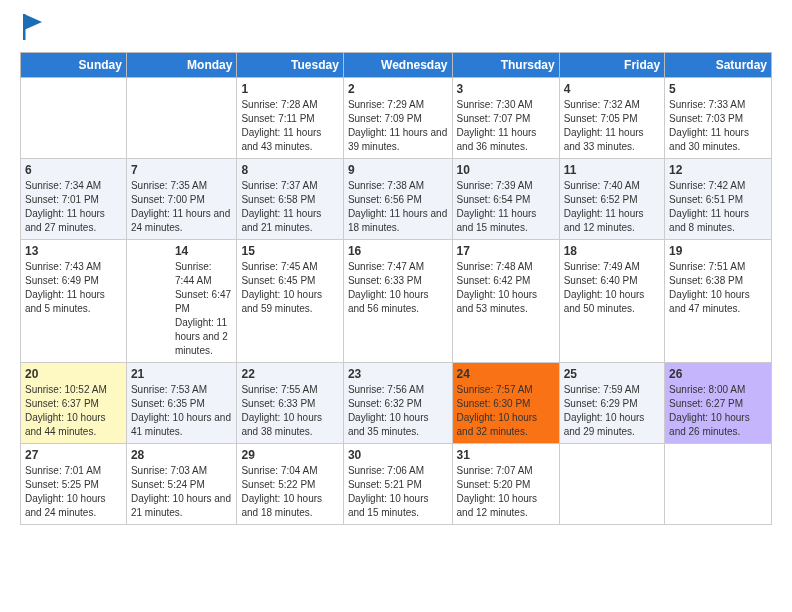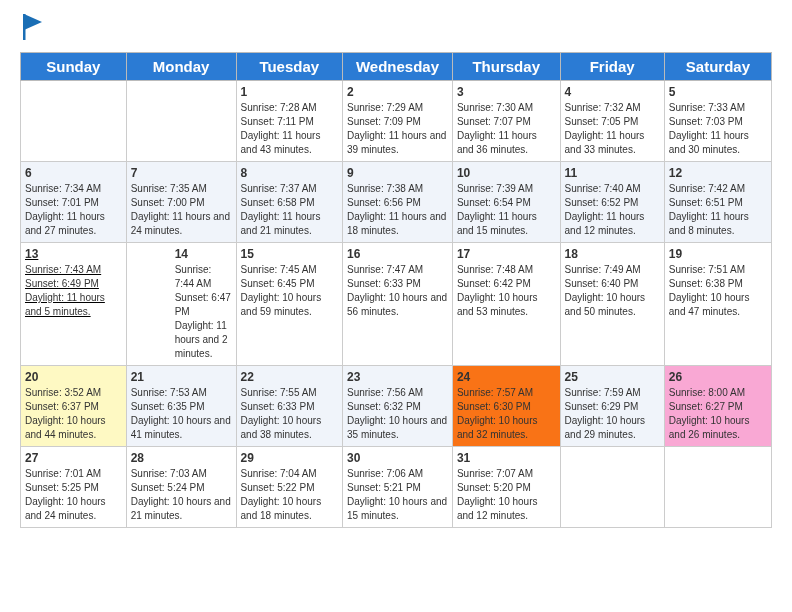--- a/index.html
+++ b/index.html
@@ -49,24 +49,24 @@
       margin-top: 2px;
     }
     .calendar {
       width: 100%;
       border-collapse: collapse;
       font-size: 10.5px;
     }
     .calendar th {
       background: #2b7bd4;
       color: #fff;
-      font-size: 15px;
+      font-size: 12px;
       font-weight: bold;
       padding: 5px 4px;
-      text-align: center;
+      text-align: right;
       border: 1px solid #bbb;
     }
     .calendar td {
       border: 1px solid #ccc;
       vertical-align: top;
       padding: 4px 4px;
       width: 113px;
       min-height: 80px;
       background: #fff;
     }
@@ -232,21 +232,21 @@
           <td style="background: rgb(240, 244, 250);">
             <span class="day-num">12</span>
             <div class="day-info">
               <div>Sunrise: 7:42 AM</div>
               <div>Sunset: 6:51 PM</div>
               <div>Daylight: 11 hours and 8 minutes.</div>
             </div>
           </td>
         </tr>
         <tr class="row-odd">
-          <td style="background: rgb(255, 255, 255); text-decoration: underline;">
+          <td style="background: rgb(255, 255, 255);">
             <span class="day-num">13</span>
             <div class="day-info">
               <div>Sunrise: 7:43 AM</div>
               <div>Sunset: 6:49 PM</div>
               <div>Daylight: 11 hours and 5 minutes.</div>
             </div>
           </td>
           <td style="background: rgb(255, 255, 255); padding-left: 48px;">
             <span class="day-num">14</span>
             <div class="day-info">
@@ -293,21 +293,21 @@
               <div>Sunrise: 7:51 AM</div>
               <div>Sunset: 6:38 PM</div>
               <div>Daylight: 10 hours and 47 minutes.</div>
             </div>
           </td>
         </tr>
         <tr class="row-even">
           <td style="background: #fef9c3;">
             <span class="day-num">20</span>
             <div class="day-info">
-              <div>Sunrise: 3:52 AM</div>
+              <div>Sunrise: 10:52 AM</div>
               <div>Sunset: 6:37 PM</div>
               <div>Daylight: 10 hours and 44 minutes.</div>
             </div>
           </td>
           <td style="background: rgb(240, 244, 250);">
             <span class="day-num">21</span>
             <div class="day-info">
               <div>Sunrise: 7:53 AM</div>
               <div>Sunset: 6:35 PM</div>
               <div>Daylight: 10 hours and 41 minutes.</div>
@@ -338,21 +338,21 @@
             </div>
           </td>
           <td style="background: rgb(240, 244, 250);">
             <span class="day-num">25</span>
             <div class="day-info">
               <div>Sunrise: 7:59 AM</div>
               <div>Sunset: 6:29 PM</div>
               <div>Daylight: 10 hours and 29 minutes.</div>
             </div>
           </td>
-          <td style="background: #f9a8d4; margin-top: 31px;">
+          <td style="background: #c4b5fd; margin-top: 31px;">
             <span class="day-num">26</span>
             <div class="day-info">
               <div>Sunrise: 8:00 AM</div>
               <div>Sunset: 6:27 PM</div>
               <div>Daylight: 10 hours and 26 minutes.</div>
             </div>
           </td>
         </tr>
         <tr class="row-odd">
           <td style="background: rgb(255, 255, 255);">

